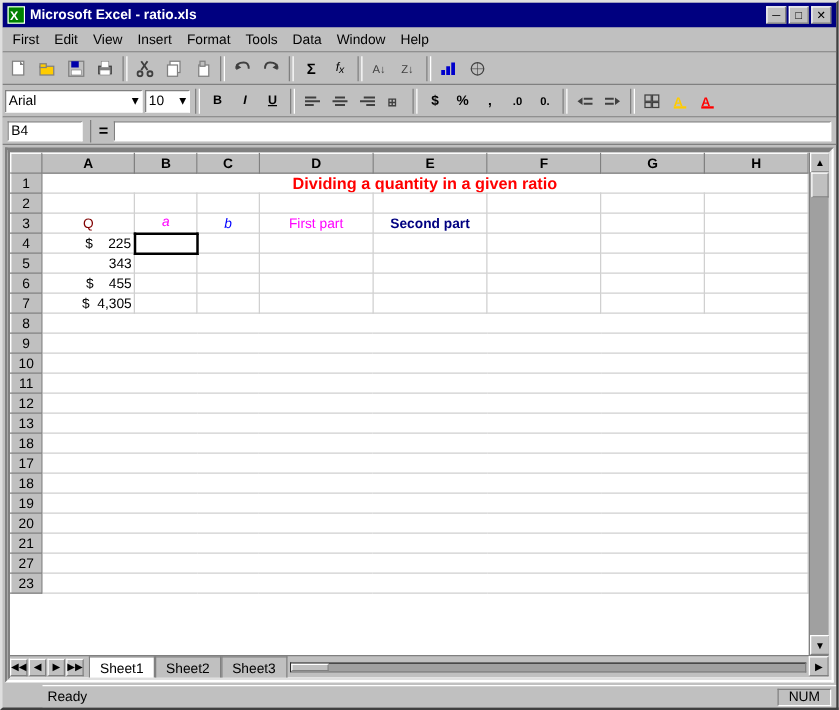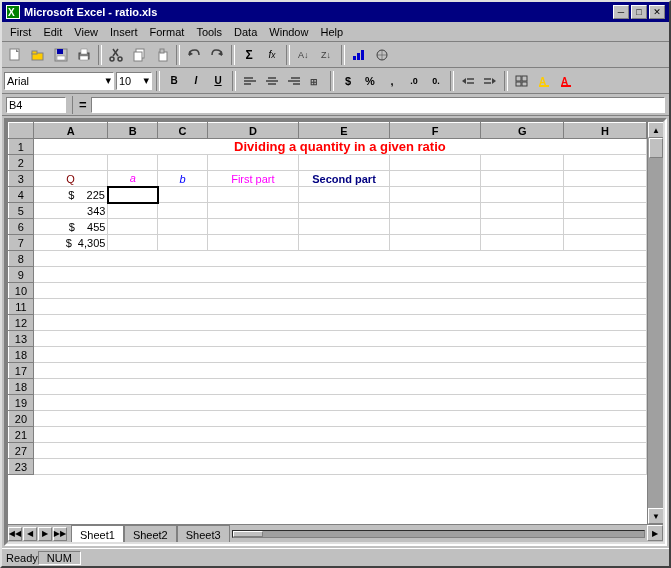--- a/index.html
+++ b/index.html
@@ -178,24 +178,25 @@
       background: white;
       border-color: #808080;
       font-weight: normal;
     }
 
     
     .status-bar {
       background: #c0c0c0;
       display: flex;
       align-items: center;
-      justify-content: flex-start;
+      justify-content: space-between;
       padding: 1px 4px;
       height: 18px;
       border-top: 1px solid #fff;
+      margin-left: 32px;
     }
     .status-text { font-size: 11px; }
     .status-right { display: flex; gap: 2px; }
     .status-panel {
       border: 1px solid; border-color: #808080 #fff #fff #808080;
       padding: 0 8px;
       font-size: 11px;
       height: 14px;
       display: flex; align-items: center;
     }

